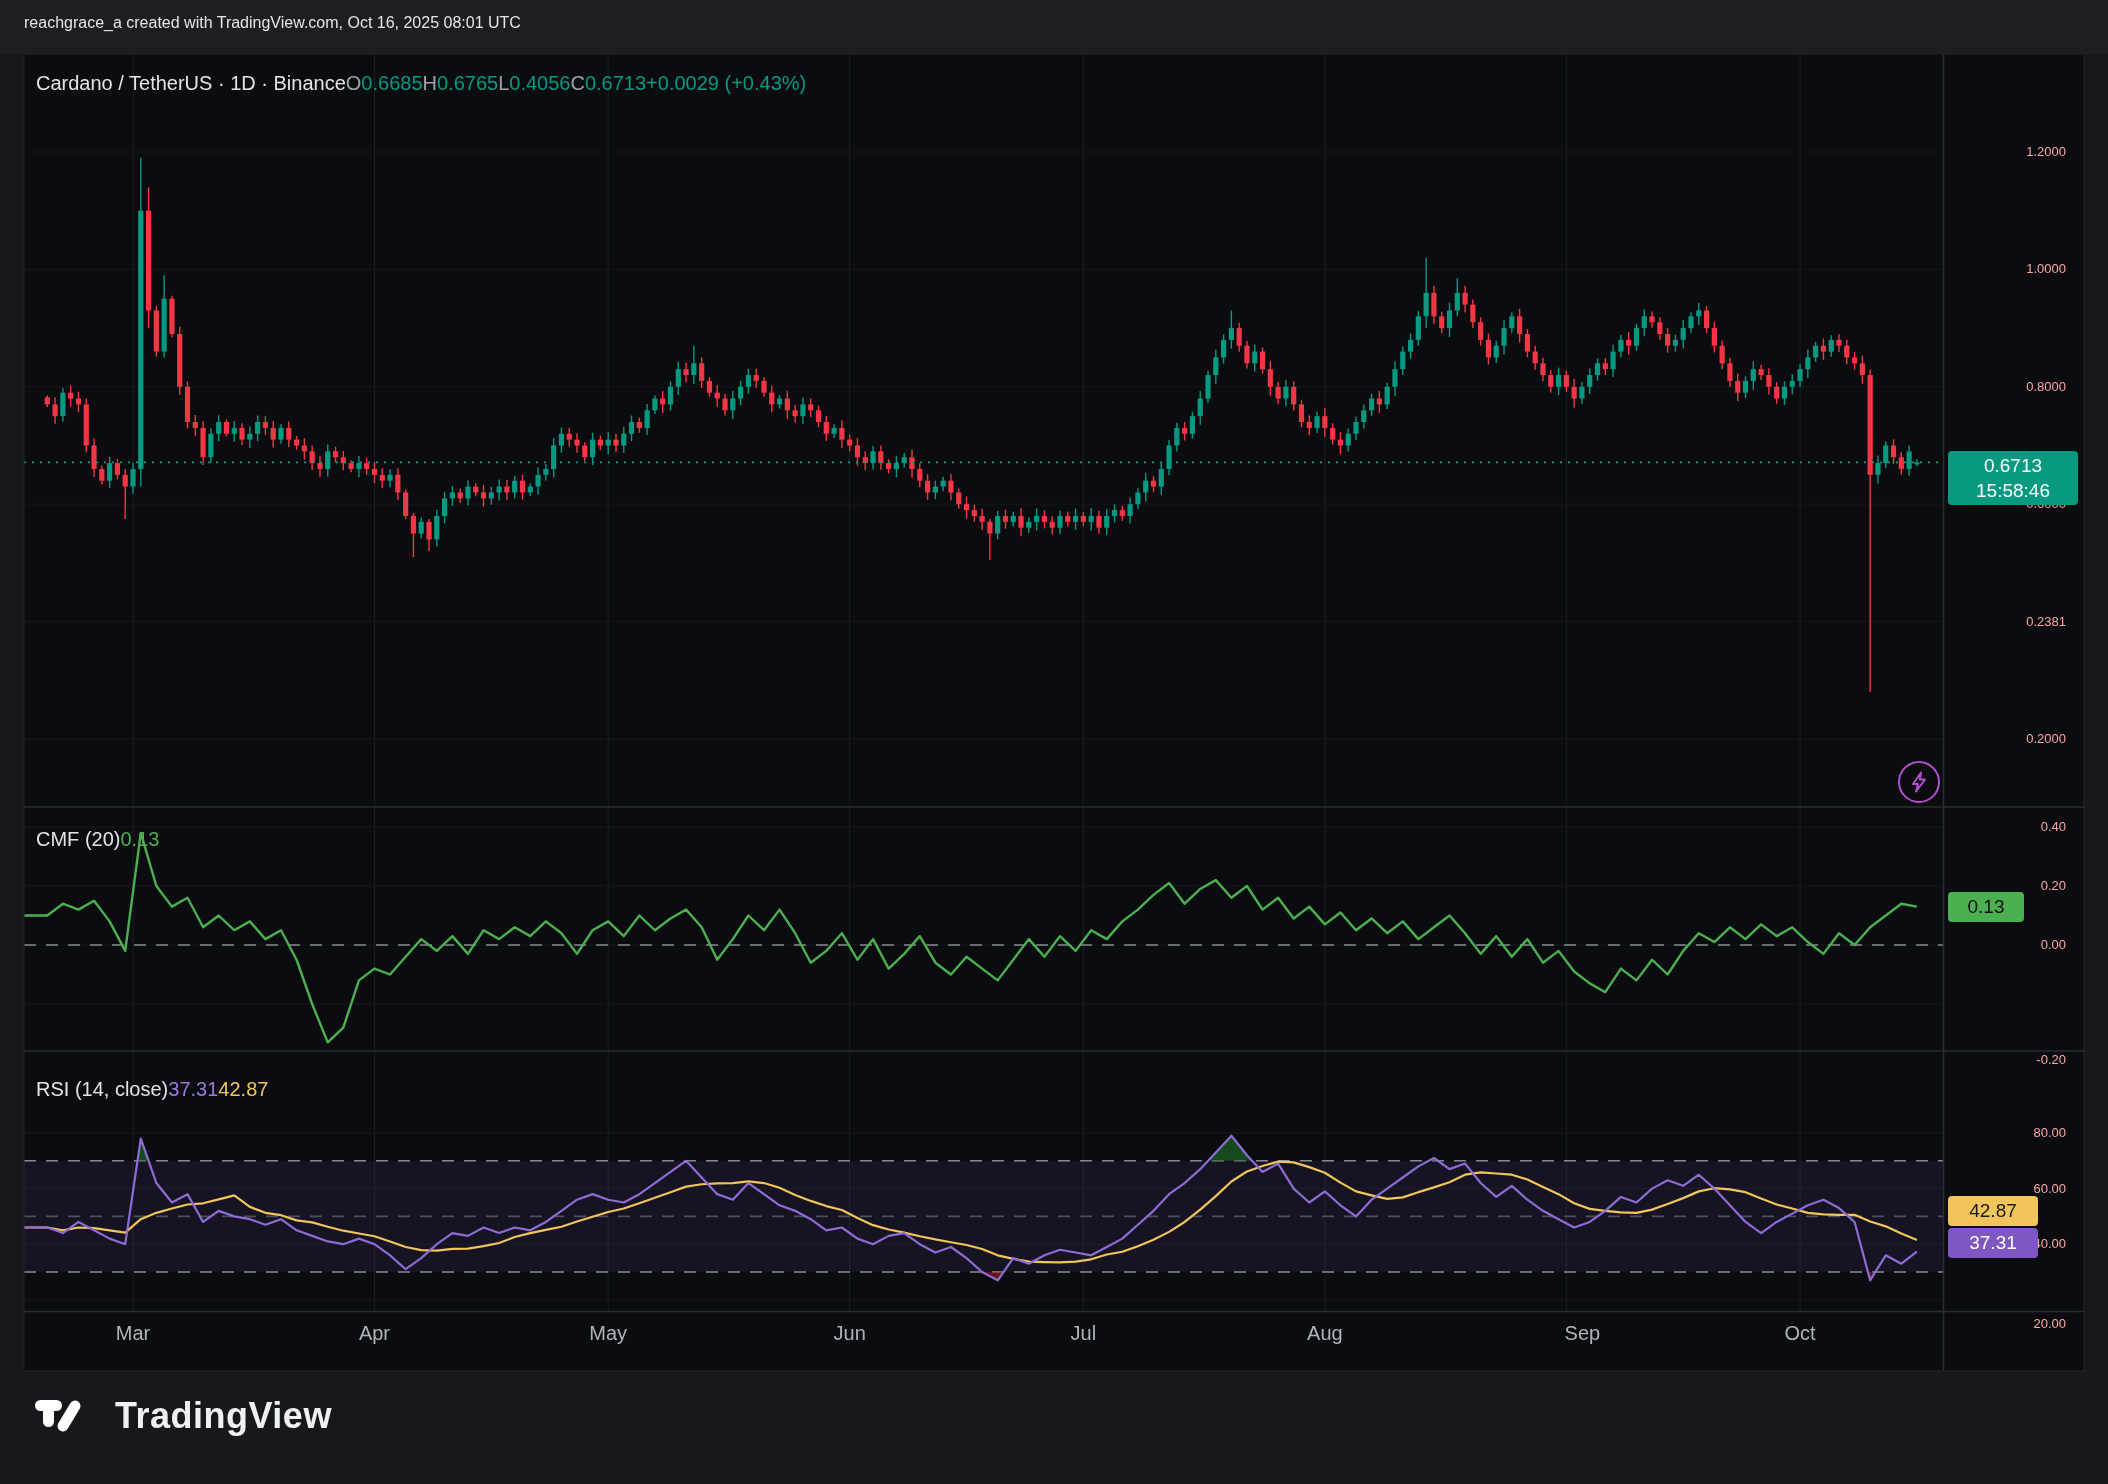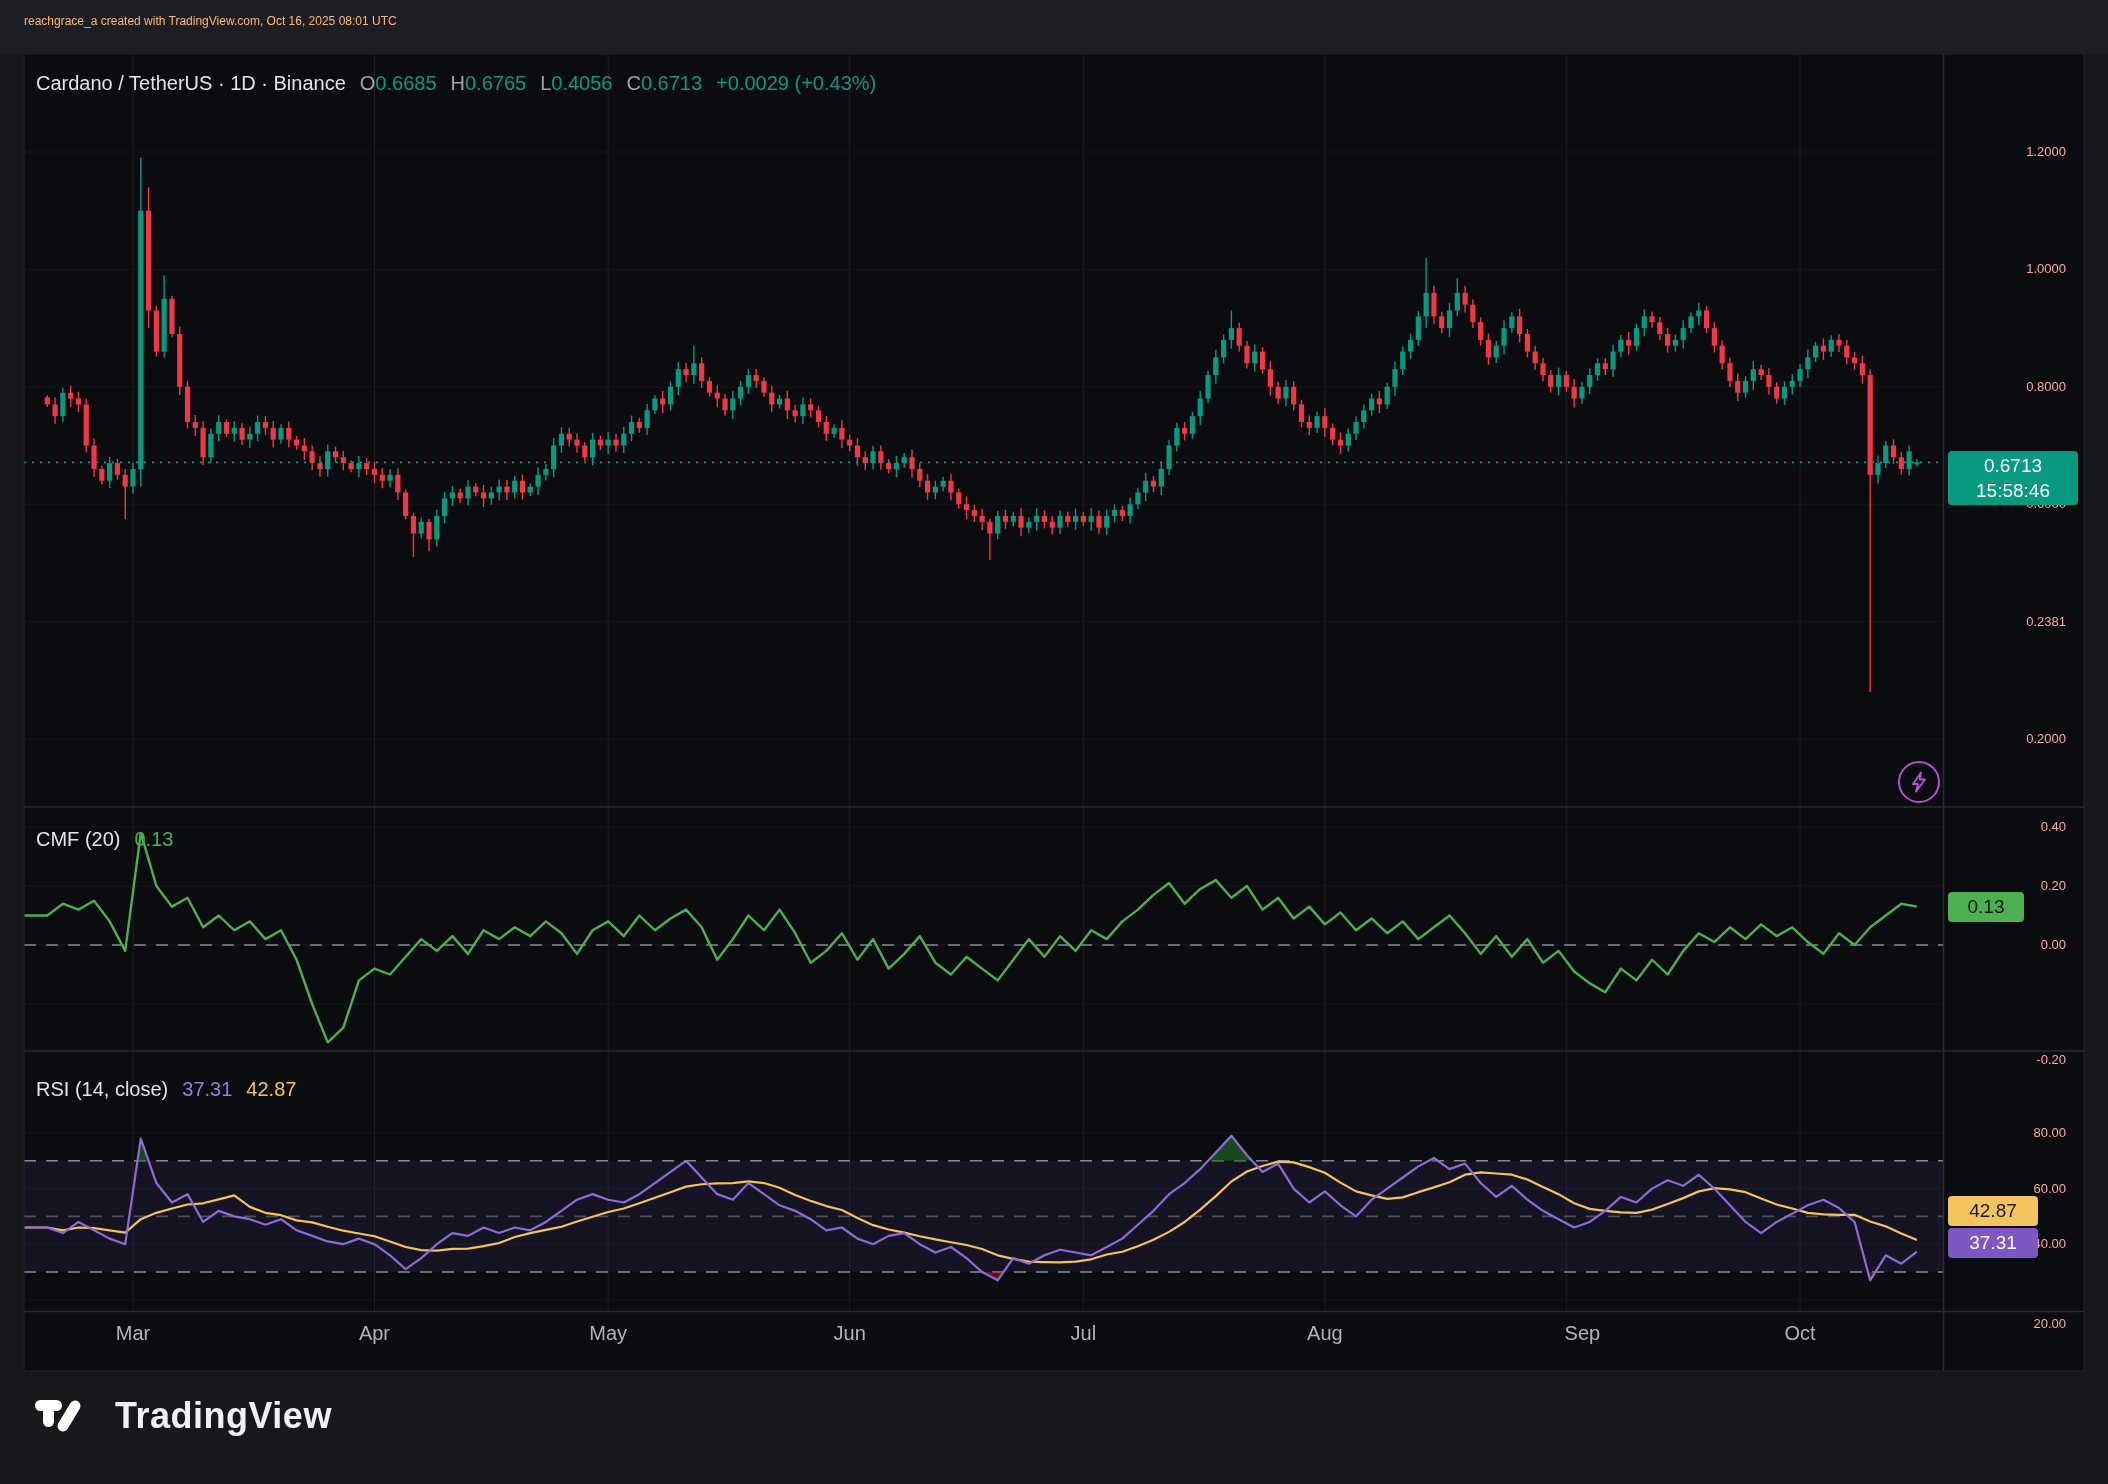--- a/index.html
+++ b/index.html
@@ -1,23 +1,23 @@
 <!DOCTYPE html>
 <html><head>
 <meta charset="utf-8">
 <style>
   html,body{margin:0;padding:0}
   body{
     width:2108px;height:1484px;position:relative;overflow:hidden;
     background:#17181c;font-family:"Liberation Sans",sans-serif;
   }
   .topbar{position:absolute;left:0;top:0;width:2108px;height:54px;background:#1d1e24;z-index:2}
-  .attr{position:absolute;left:24px;top:14px;font-size:12px;color:#fdba74;white-space:nowrap}
+  .attr{position:absolute;left:24px;top:14px;font-size:16px;color:#e5e5e5;white-space:nowrap}
   #chart-svg{position:absolute;left:0;top:0;z-index:1;cursor:crosshair}
-  .legend{position:absolute;z-index:3;display:flex;align-items:baseline;gap:14px;white-space:nowrap;font-size:20px}
+  .legend{position:absolute;z-index:3;display:flex;align-items:baseline;white-space:nowrap;font-size:20px}
   .legend-main{left:36px;top:72px}
   .legend-cmf{left:36px;top:828px}
   .legend-rsi{left:36px;top:1078px}
   .t{color:#e2e4e9}
   .pair .lk{color:#9fa3ad}
   .pair .lv,.chg{color:#089981}
   .cmfv{color:#4caf50}
   .rsiv{color:#9d7bdb}
   .mav{color:#f2c55c}
   .scale-col{position:absolute;left:1943px;top:54px;width:141px;height:1317px;z-index:2;cursor:ns-resize}

